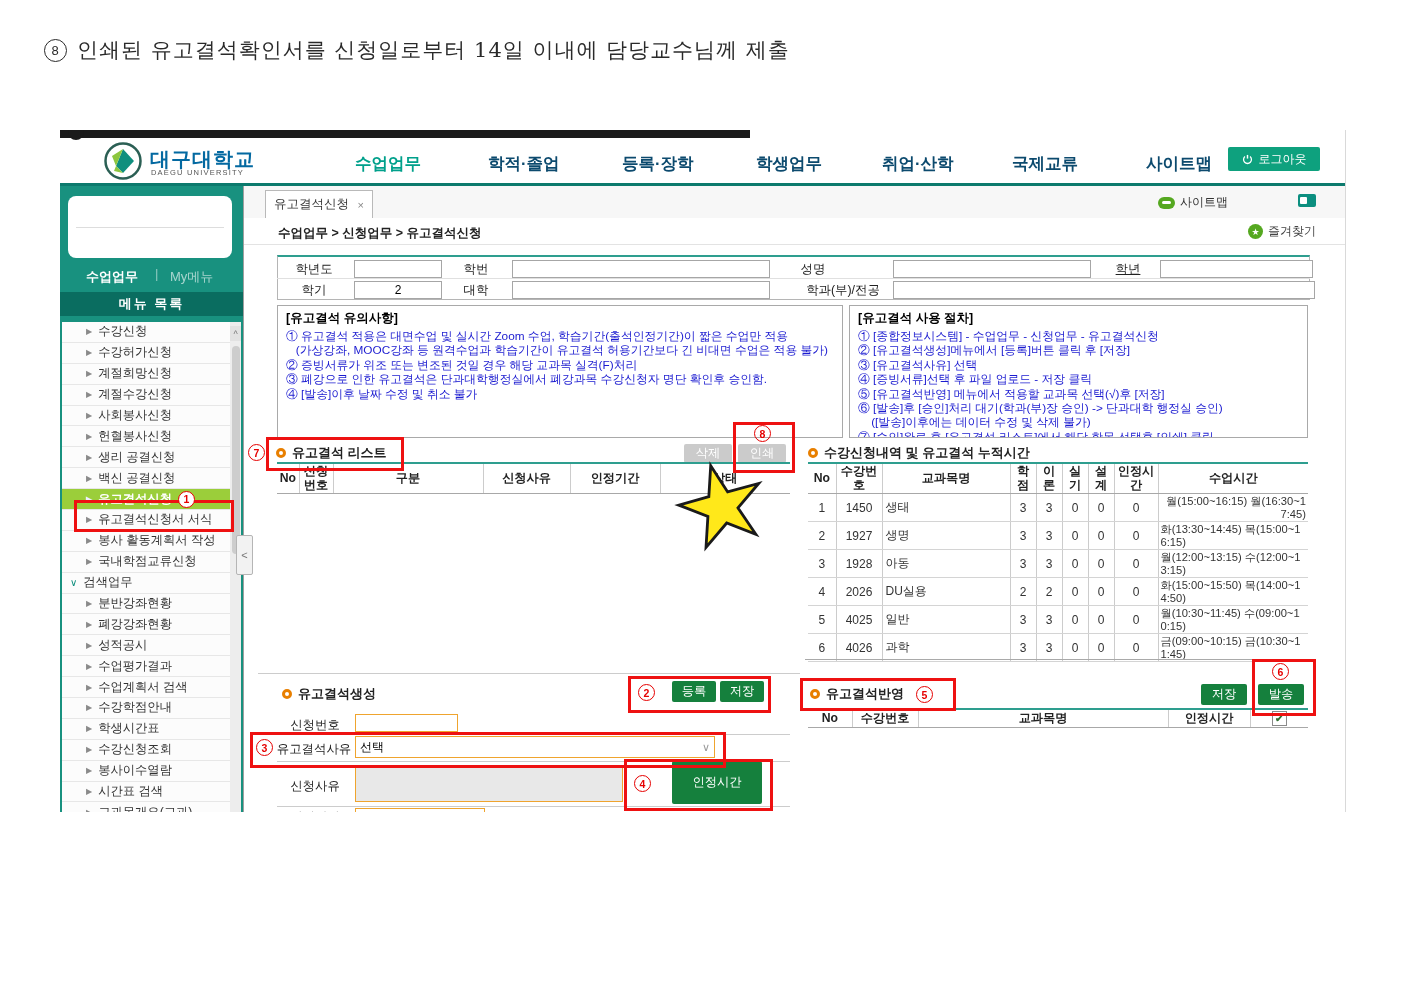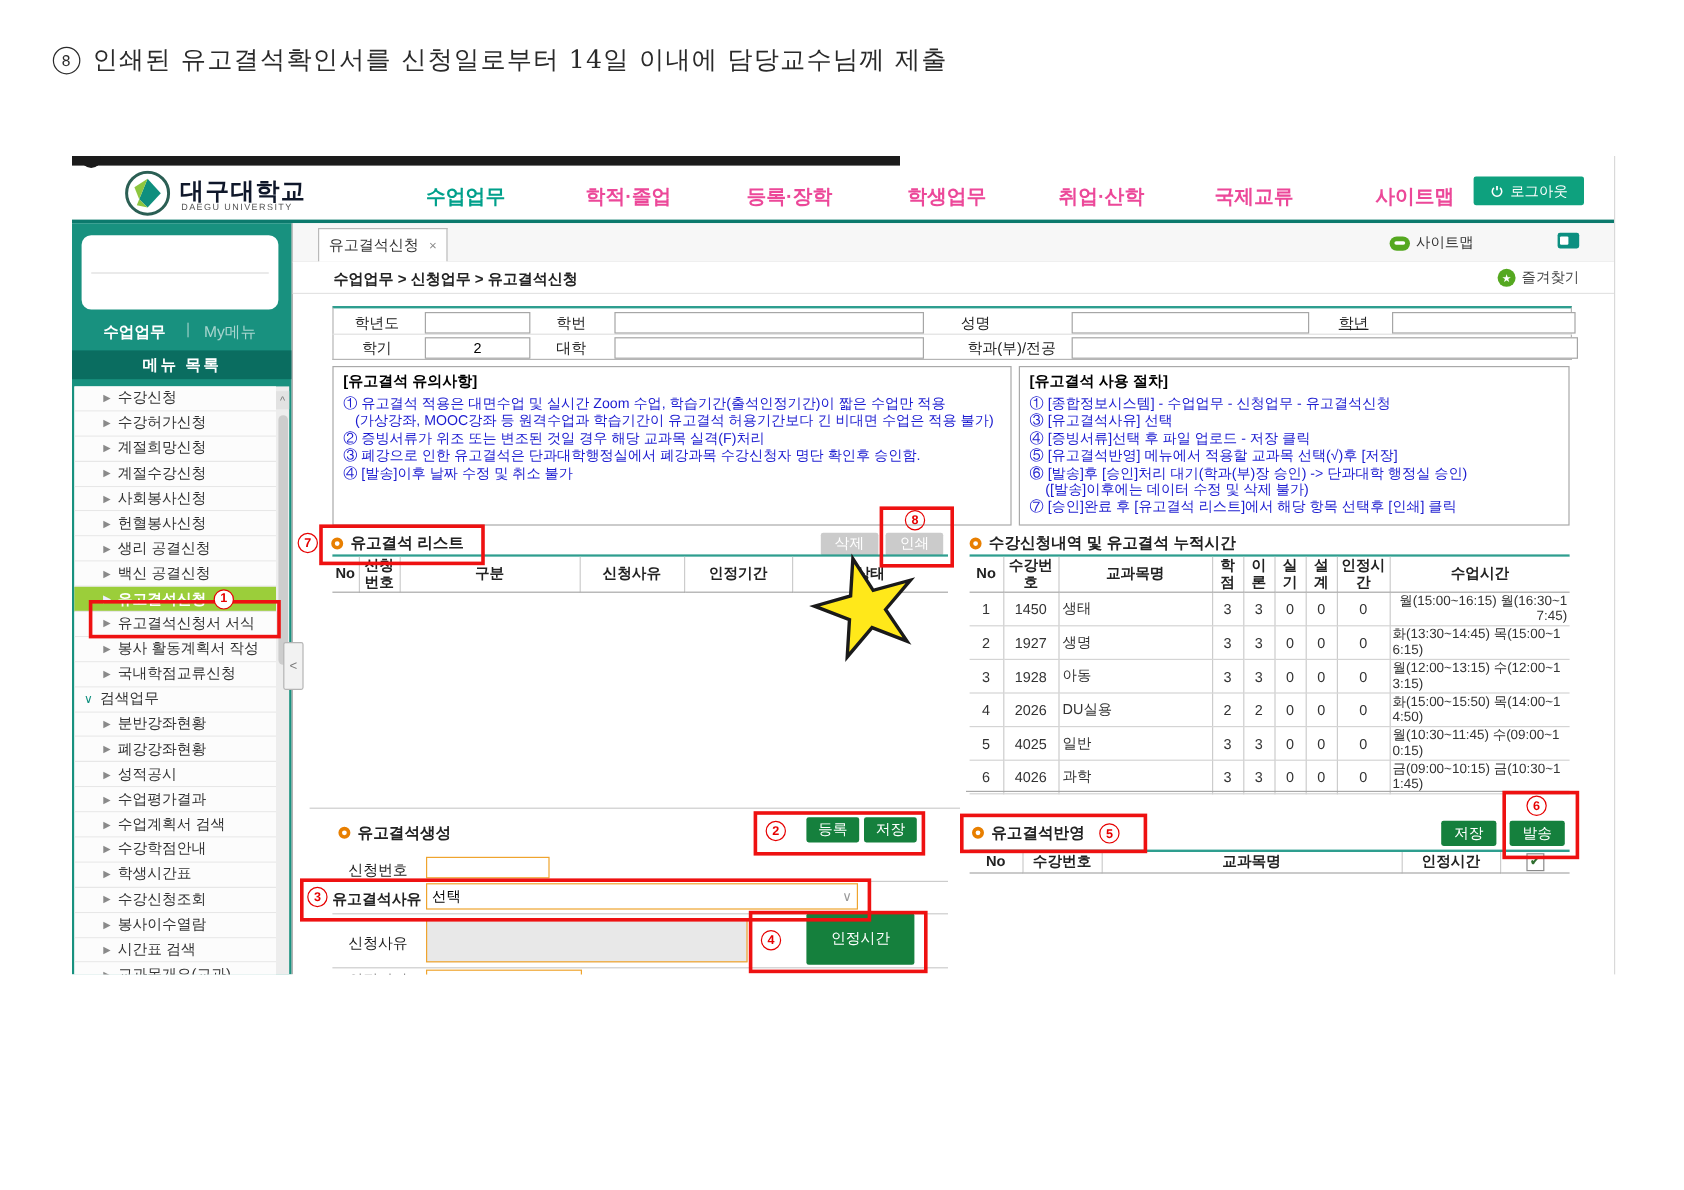--- a/index.html
+++ b/index.html
@@ -8,23 +8,23 @@
   .a{position:absolute;}
   
   .instr{left:44px;top:36px;font-family:"DejaVu Serif",serif;font-size:21px;color:#2a2a2a;letter-spacing:1px;display:flex;align-items:center;gap:10px;}
   .instr .badge{display:inline-flex;width:21px;height:21px;border:1.6px solid #2a2a2a;border-radius:50%;align-items:center;justify-content:center;font-size:13px;font-family:"Liberation Sans",sans-serif;}
   
   .shot{left:60px;top:130px;width:1285px;height:682px;background:#fff;overflow:hidden;border-right:1px solid #d9d9d9;}
   .strip{left:0;top:0;width:690px;height:8px;background:#1b1b1b;}
   .strip-dot{left:8px;top:-6px;width:16px;height:16px;border-radius:50%;background:#1b1b1b;}
   
   .logo-emblem{left:44px;top:12px;width:38px;height:38px;}
-  .logo-kor{left:90px;top:16px;font-size:20px;font-weight:bold;color:#0f172a;letter-spacing:1px;}
+  .logo-kor{left:90px;top:16px;font-size:20px;font-weight:bold;color:#0369a1;letter-spacing:1px;}
   .logo-eng{left:91px;top:38px;font-size:7.5px;color:#555;font-weight:normal;letter-spacing:1.2px;}
-  .nav-item{top:23px;font-size:16.5px;font-weight:bold;color:#ec4899;cursor:pointer;white-space:nowrap;}
+  .nav-item{top:23px;font-size:16.5px;font-weight:bold;color:#0c4a6e;cursor:pointer;white-space:nowrap;}
   .nav-item.active{color:#00a08b;}
   .logout{left:1168px;top:17px;width:92px;height:24px;background:#0ea17e;color:#fff;font-size:12px;border:none;border-radius:2px;display:flex;align-items:center;justify-content:center;gap:6px;cursor:pointer;}
   .brandline{left:0;top:53px;width:1285px;height:3px;background:#0c7a6d;}
   
   .sidebar{left:0;top:56px;width:183px;height:626px;background:#18917f;}
   .sb-white{left:8px;top:66px;width:164px;height:62px;background:#fff;border-radius:8px;}
   .sb-white-div{left:16px;top:97px;width:148px;height:1px;background:#ddd;}
   .sb-tab-main{left:26px;top:138px;font-size:13px;font-weight:bold;color:#fff;cursor:pointer;}
   .sb-tab-sep{left:95px;top:136px;color:rgba(255,255,255,.5);font-size:13px;}
   .sb-tab-my{left:110px;top:138px;font-size:13px;color:rgba(255,255,255,.62);cursor:pointer;}
@@ -281,20 +281,21 @@
       <div class="ntitle">[유고결석 유의사항]</div>
       <div class="nline">① 유고결석 적용은 대면수업 및 실시간 Zoom 수업, 학습기간(출석인정기간)이 짧은 수업만 적용</div>
       <div class="nline">   (가상강좌, MOOC강좌 등 원격수업과 학습기간이 유고결석 허용기간보다 긴 비대면 수업은 적용 불가)</div>
       <div class="nline">② 증빙서류가 위조 또는 변조된 것일 경우 해당 교과목 실격(F)처리</div>
       <div class="nline">③ 폐강으로 인한 유고결석은 단과대학행정실에서 폐강과목 수강신청자 명단 확인후 승인함.</div>
       <div class="nline">④ [발송]이후 날짜 수정 및 취소 불가</div>
     </div>
     <div class="a notice" style="left:789px;top:175px;width:459px;height:133px;">
       <div class="ntitle">[유고결석 사용 절차]</div>
       <div class="nline">① [종합정보시스템] - 수업업무 - 신청업무 - 유고결석신청</div>
+      <div class="nline">② [유고결석생성]메뉴에서 [등록]버튼 클릭 후 [저장]</div>
       <div class="nline">③ [유고결석사유] 선택</div>
       <div class="nline">④ [증빙서류]선택 후 파일 업로드 - 저장 클릭</div>
       <div class="nline">⑤ [유고결석반영] 메뉴에서 적용할 교과목 선택(√)후 [저장]</div>
       <div class="nline">⑥ [발송]후 [승인]처리 대기(학과(부)장 승인) -&gt; 단과대학 행정실 승인)</div>
       <div class="nline">    ([발송]이후에는 데이터 수정 및 삭제 불가)</div>
       <div class="nline">⑦ [승인]완료 후 [유고결석 리스트]에서 해당 항목 선택후 [인쇄] 클릭</div>
 
     </div>
 
     <span class="a ann" style="left:188px;top:314px;">7</span>
@@ -437,21 +438,21 @@
     <span class="a ann" style="left:578px;top:554px;">2</span>
     <button class="a btn teal" style="left:612px;top:551px;width:44px;height:21px;">등록</button>
     <button class="a btn teal" style="left:660px;top:551px;width:44px;height:21px;">저장</button>
 
     <div class="a flabel" style="left:222px;top:587px;width:66px;">신청번호</div>
     <input class="a cfield" style="left: 295px; top: 584px; width: 103px; height: 18px;">
     <div class="a rowline" style="left:217px;top:604px;width:513px;"></div>
 
     <div class="a redbox" style="left:190px;top:602px;width:470px;height:30px;"></div>
     <span class="a ann" style="left:196px;top:609px;">3</span>
-    <div class="a flabel" style="left:215px;top:611px;width:78px;font-weight:bold;">유고결석사유</div>
+    <div class="a flabel" style="left:215px;top:611px;width:78px;">유고결석사유</div>
     <div class="a cfield" style="left:295px;top:606px;width:360px;height:22px;display:flex;align-items:center;justify-content:space-between;cursor:pointer;">
       <span>선택</span>
       <span style="color:#999;font-size:11px;">∨</span>
     </div>
     <div class="a rowline" style="left:217px;top:631px;width:513px;"></div>
 
     <div class="a flabel" style="left:222px;top:648px;width:66px;">신청사유</div>
     <textarea class="a cfield" style="left: 295px; top: 635px; width: 268px; height: 37px; background: rgb(232, 232, 232); resize: none;"></textarea>
     <div class="a redbox" style="left:564px;top:629px;width:143px;height:46px;"></div>
     <span class="a ann" style="left:574px;top:645px;">4</span>

